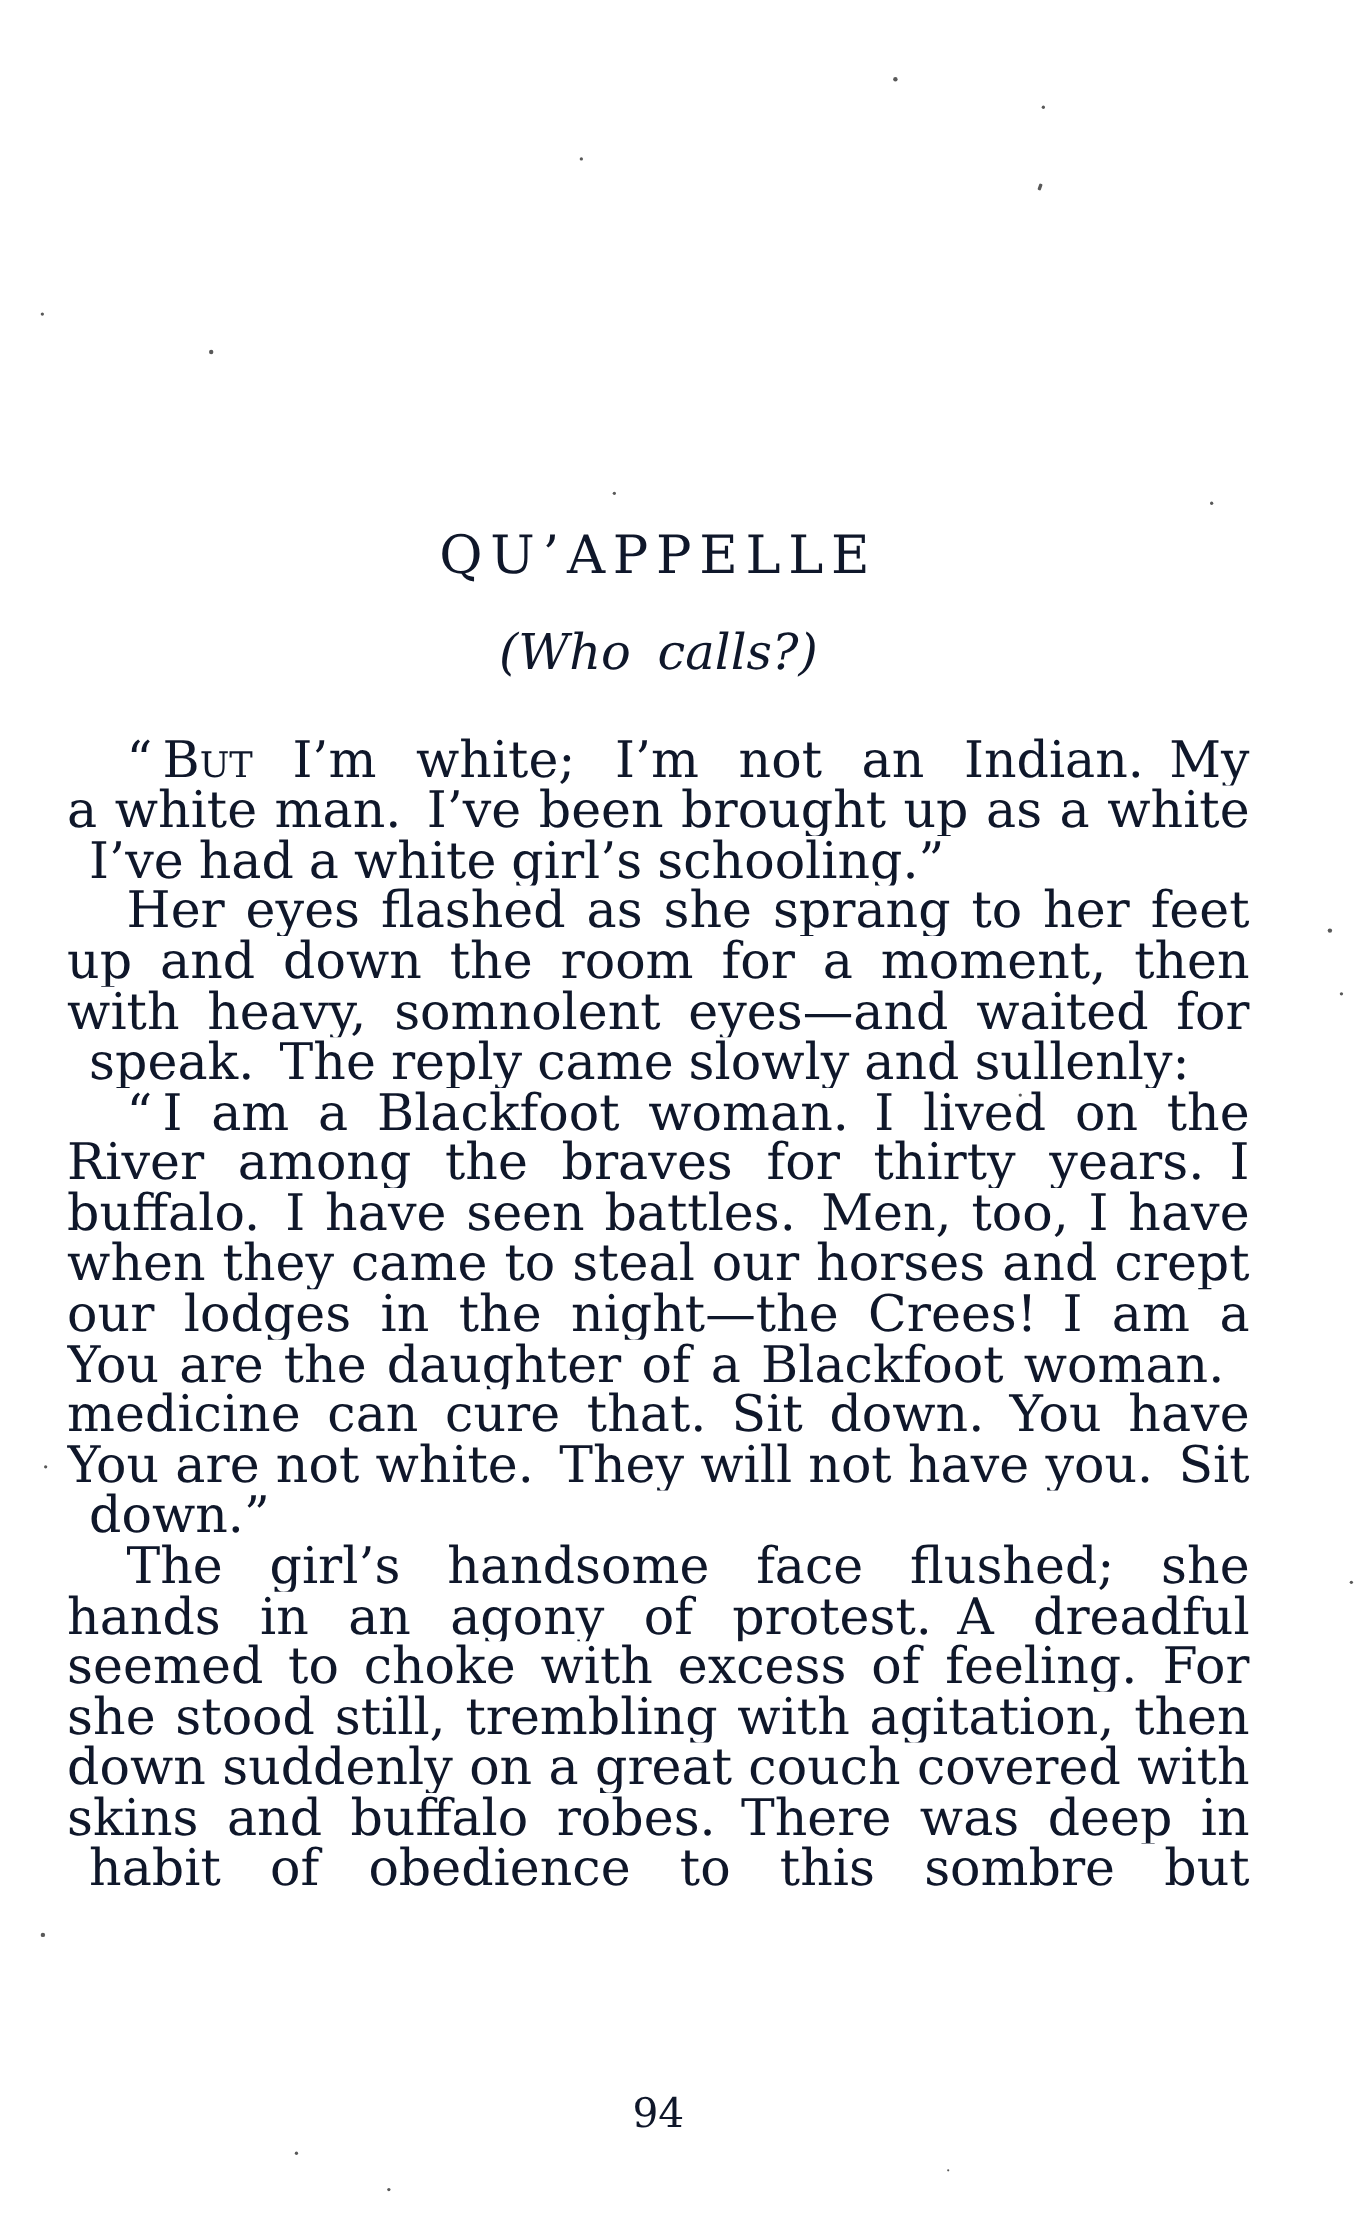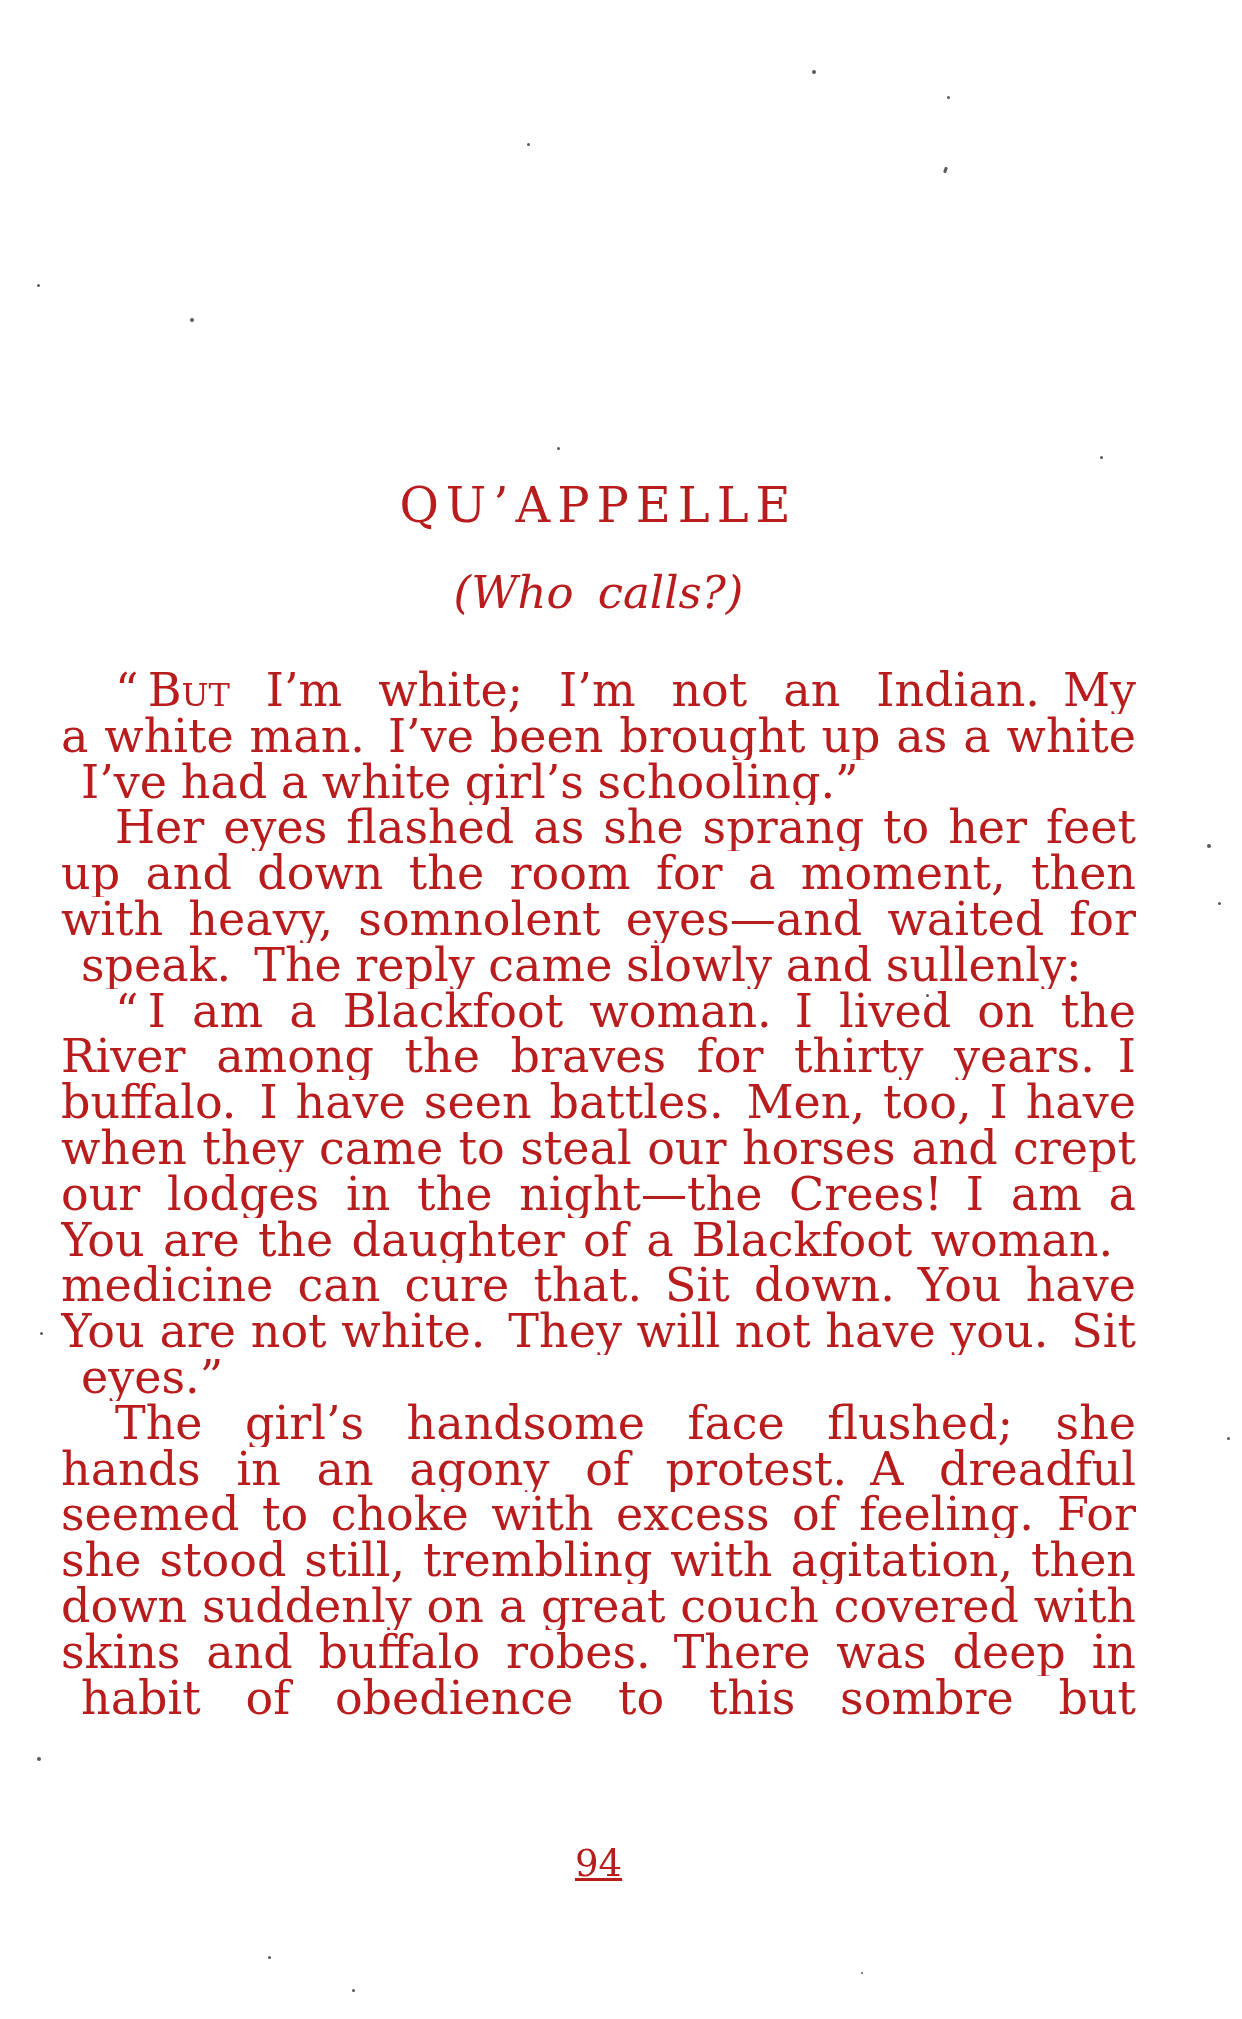--- a/index.html
+++ b/index.html
@@ -1,20 +1,20 @@
 <!DOCTYPE html>
 <html><head>
 <meta charset="utf-8">
 <style>
   html, body { margin:0; padding:0; background:#ffffff; }
   .page {
     position:relative;
     width:1242px; height:2019px;
     background:#ffffff;
-    color:#b91c1c;
+    color:#0f172a;
     font-family:"DejaVu Serif", serif;
     overflow:hidden;
   }
   .content { position:absolute; left:61px; top:0; width:1075px; height:100%; }
   .title {
     position:absolute; top:477px; left:0; width:100%;
     text-align:center; font-size:48px; font-weight:normal;
     letter-spacing:7px;
   }
   .subtitle {
@@ -28,22 +28,22 @@
   }
   .line {
     height:45.8px; line-height:45.8px;
     text-align:justify; text-align-last:justify;
     overflow:hidden;
   }
   .line.first { text-indent:54px; }
   .line.last  { text-align-last:left;margin-left:20px; }
   .sc { font-variant:small-caps; }
   .page-number {
-    position:absolute; top:1842px; left:0; width:100%;
-    text-align:center; font-size:37px;text-decoration:underline;
+    position:absolute; top:1900px; left:0; width:100%;
+    text-align:center; font-size:37px;
   }
   .speck {
     position:absolute; background:#222; border-radius:50%; opacity:.75;
   }
 </style>
 </head>
 <body>
 
 <div class="page">
 
@@ -88,21 +88,21 @@
 
       <div>
         <div class="line first">“ I am a Blackfoot woman. I lived on the Muskwat</div>
         <div class="line">River among the braves for thirty years. I have killed</div>
         <div class="line">buffalo. I have seen battles. Men, too, I have killed</div>
         <div class="line">when they came to steal our horses and crept in on</div>
         <div class="line">our lodges in the night—the Crees! I am a Blackfoot.</div>
         <div class="line">You are the daughter of a Blackfoot woman. No</div>
         <div class="line">medicine can cure that. Sit down. You have no sense.</div>
         <div class="line">You are not white. They will not have you. Sit</div>
-        <div class="line last">eyes.”</div>
+        <div class="line last">down.”</div>
       </div>
 
       <div>
         <div class="line first">The girl’s handsome face flushed; she threw up her</div>
         <div class="line">hands in an agony of protest. A dreadful anger was</div>
         <div class="line">seemed to choke with excess of feeling. For an instant</div>
         <div class="line">she stood still, trembling with agitation, then she sat</div>
         <div class="line">down suddenly on a great couch covered with soft deer-</div>
         <div class="line">skins and buffalo robes. There was deep in her the</div>
         <div class="line last">habit of obedience to this sombre but striking woman.</div>

